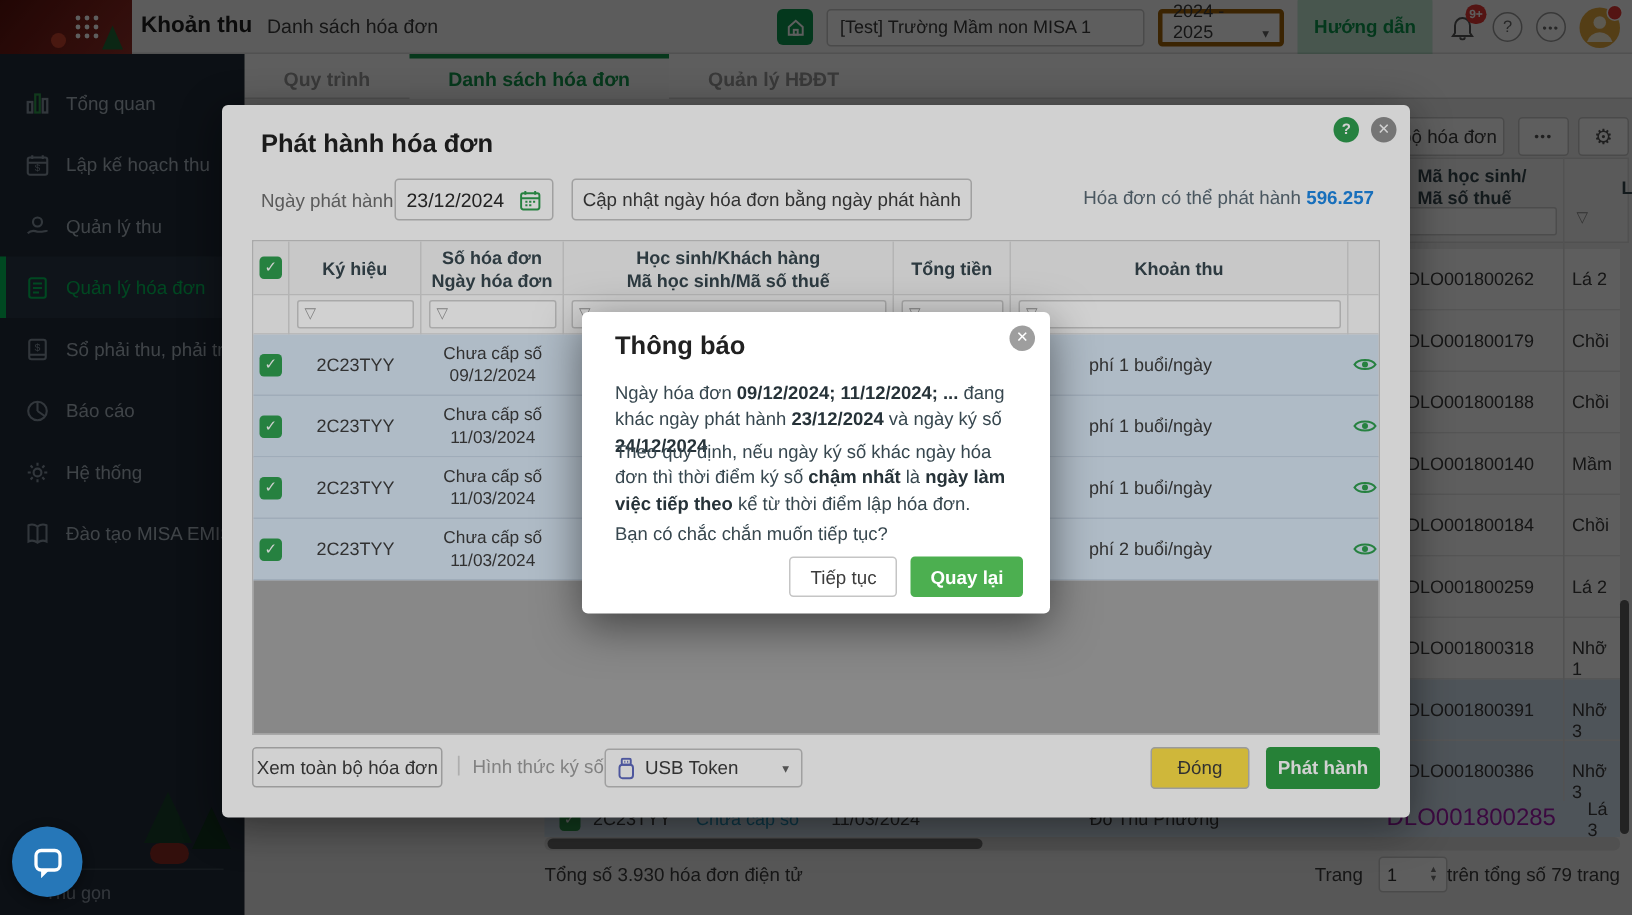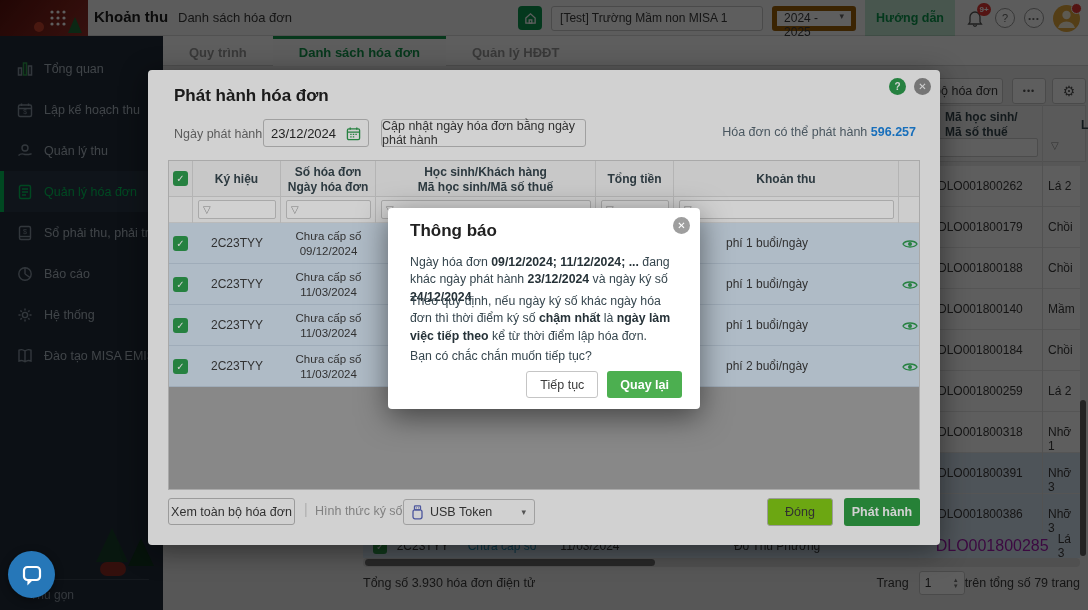--- a/index.html
+++ b/index.html
@@ -12,21 +12,21 @@
   .topbar{position:absolute;left:0;top:0;width:1088px;height:36px;background:#fafafa;border-bottom:1px solid #dcdcdc;z-index:1;}
   .deco{position:absolute;left:0;top:0;width:88px;height:36px;background:linear-gradient(130deg,#5c130f 0%,#7e221b 55%,#93302a 100%);}
   .deco .tree{position:absolute;right:6px;bottom:3px;width:0;height:0;border-left:7px solid transparent;border-right:7px solid transparent;border-bottom:16px solid #1f6b38;}
   .deco .ball{position:absolute;left:34px;bottom:4px;width:10px;height:10px;border-radius:50%;background:#c8442e;}
   .gridicon{position:absolute;left:50px;top:10px;}
   .tb-product{position:absolute;left:94px;top:8px;font-size:15px;font-weight:700;color:#212121;}
   .tb-page{position:absolute;left:178px;top:10px;font-size:13px;color:#3c3c3c;}
   .tb-right{position:absolute;right:8px;top:0;height:36px;display:flex;align-items:center;gap:9px;}
   .org-ico{width:24px;height:24px;background:#0c9a50;border-radius:4px;display:flex;align-items:center;justify-content:center;}
   .org-box{width:212px;height:25px;border:1px solid #c9c9c9;border-radius:3px;background:#fff;display:flex;align-items:center;padding:0 8px;font-size:12px;color:#3c3c3c;}
-  .year-box{width:84px;height:25px;border:5px solid #a16207;border-radius:3px;background:#fff;display:flex;align-items:flex-start;justify-content:space-between;padding:0 7px;font-size:12px;color:#3c3c3c;}
+  .year-box{width:84px;height:25px;border:3px solid #a16207;border-radius:3px;background:#fff;display:flex;align-items:flex-end;justify-content:space-between;padding:0 7px;font-size:12px;color:#3c3c3c;}
   .chev{font-size:9px;color:#666;}
   .guide-btn{height:41px;border-radius:3px;background:rgba(0,170,80,.22);color:#0d9a4e;font-size:12.5px;font-weight:700;display:flex;align-items:center;padding:0 11px;}
   .round-ico{width:20px;height:20px;border:1px solid #9a9a9a;border-radius:50%;display:flex;align-items:center;justify-content:center;font-size:11px;color:#6b6b6b;background:#fff;}
   .bell-wrap{position:relative;width:22px;height:22px;display:flex;align-items:center;justify-content:center;}
   .badge{position:absolute;top:-4px;right:-5px;min-width:14px;height:13px;border-radius:7px;background:#e53935;color:#fff;font-size:8px;font-weight:700;display:flex;align-items:center;justify-content:center;padding:0 2px;}
   .avatar{position:relative;width:27px;height:27px;border-radius:50%;background:#e5a93d;}
   .avatar .dot{position:absolute;top:-2px;right:-2px;width:11px;height:11px;border-radius:50%;background:#e53935;border:1px solid #fff;}
 
   
   .tabsbar{position:absolute;left:163px;top:36px;right:0;height:30px;background:#ffffff;border-bottom:1px solid #d6d6d6;display:flex;z-index:1;}
@@ -70,21 +70,21 @@
   .overlay2{position:absolute;inset:0;background:rgba(0,0,0,.18);z-index:30;}
 
   
   .modal{position:absolute;left:148px;top:70px;width:792px;height:475px;background:#fff;border-radius:4px;box-shadow:0 6px 28px rgba(0,0,0,.45);z-index:20;}
   .m-title{position:absolute;left:26px;top:16px;font-size:17px;font-weight:700;color:#212121;}
   .circle-ico{position:absolute;width:17px;height:17px;border-radius:50%;display:flex;align-items:center;justify-content:center;font-size:10px;font-weight:700;color:#fff;}
   .m-help{top:8px;right:34px;background:#2f9e4f;}
   .m-close{top:8px;right:9px;background:#8f8f8f;}
   .m-date-label{position:absolute;left:26px;top:57px;font-size:12.5px;color:#707070;}
   .m-date-box{position:absolute;left:115px;top:49px;width:106px;height:28px;border:1px solid #c4c4c4;border-radius:3px;background:#fff;display:flex;align-items:center;justify-content:space-between;padding:0 7px;font-size:13px;color:#2b2b2b;}
-  .m-update-btn{position:absolute;left:233px;top:49px;width:205px;height:28px;border:1px solid #c4c4c4;border-radius:3px;background:#fff;font-size:12.5px;color:#3c3c3c;display:flex;align-items:center;justify-content:center;}
+  .m-update-btn{position:absolute;left:233px;top:49px;width:267px;height:28px;border:1px solid #c4c4c4;border-radius:3px;background:#fff;font-size:12.5px;color:#3c3c3c;display:flex;align-items:center;justify-content:center;}
   .m-avail{position:absolute;right:24px;top:55px;font-size:12.5px;color:#5b6b76;}
   .m-avail b{color:#1e88e5;font-weight:700;}
 
   .m-table{position:absolute;left:20px;top:90px;width:752px;height:330px;border:1px solid #cfcfcf;background:#fff;}
   .mt-header{position:absolute;left:0;top:0;right:0;height:36px;background:#f4f4f4;border-bottom:1px solid #dcdcdc;}
   .mt-filter{position:absolute;left:0;top:36px;right:0;height:26px;background:#fbfbfb;border-bottom:1px solid #e3e3e3;}
   .mt-col{position:absolute;top:0;height:62px;border-right:1px solid #dcdcdc;}
   .mt-h{position:absolute;top:4px;width:100%;text-align:center;font-size:12px;font-weight:700;color:#37474f;line-height:1.25;}
   .mt-h.one{top:11px;}
   .mt-filter-box{position:absolute;top:39px;height:19px;border:1px solid #cfcfcf;border-radius:2px;background:#fff;display:flex;align-items:center;padding-left:4px;font-size:9px;color:#9a9a9a;}
@@ -94,21 +94,21 @@
   .mt-so{position:absolute;left:112px;width:95px;top:6px;text-align:center;font-size:11.5px;color:#3c3c3c;line-height:1.3;}
   .mt-kt{position:absolute;left:557px;top:13px;font-size:12px;color:#3c3c3c;}
   .mt-eye{position:absolute;left:733px;top:13px;}
   .mt-empty{position:absolute;left:0;right:0;top:226px;bottom:0;background:#a6a6a6;}
 
   .m-viewall{position:absolute;left:20px;top:428px;width:127px;height:27px;border:1px solid #bdbdbd;border-radius:3px;background:#fff;font-size:12.5px;color:#3c3c3c;display:flex;align-items:center;justify-content:center;}
   .m-sep{position:absolute;left:156px;top:431px;color:#d5d5d5;font-size:14px;}
   .m-sign-label{position:absolute;left:167px;top:434px;font-size:12.5px;color:#9e9e9e;}
   .m-sign-select{position:absolute;left:255px;top:429px;width:132px;height:26px;border:1px solid #c4c4c4;border-radius:3px;background:#fff;display:flex;align-items:center;gap:7px;padding:0 8px;font-size:12.5px;color:#3c3c3c;}
   .m-sign-select .chev{margin-left:auto;}
-  .m-close-btn{position:absolute;right:107px;top:428px;width:66px;height:28px;border:1px solid #bdbdbd;border-radius:3px;background:#84cc16;font-size:12.5px;color:#3c3c3c;display:flex;align-items:center;justify-content:center;}
+  .m-close-btn{position:absolute;right:107px;top:428px;width:66px;height:28px;border:1px solid #bdbdbd;border-radius:3px;background:#fde047;font-size:12.5px;color:#3c3c3c;display:flex;align-items:center;justify-content:center;}
   .m-publish-btn{position:absolute;right:20px;top:428px;width:76px;height:28px;border-radius:3px;background:#2f9e44;font-size:12.5px;font-weight:700;color:#fff;display:flex;align-items:center;justify-content:center;}
 
   
   .dialog{position:absolute;left:388px;top:208px;width:312px;height:201px;background:#fff;border-radius:4px;box-shadow:0 8px 30px rgba(0,0,0,.5);z-index:40;}
   .d-close{top:9px;right:10px;background:#9e9e9e;}
   .d-title{position:absolute;left:22px;top:13px;font-size:17px;font-weight:700;color:#212121;}
   .d-p{position:absolute;left:22px;width:270px;font-size:12.3px;color:#37474f;line-height:1.42;}
   .d-p b, .d-p span.b{font-weight:700;color:#263238;}
   .d-btn-row{position:absolute;right:18px;bottom:11px;display:flex;gap:9px;}
   .d-continue{height:27px;padding:0 13px;border:1px solid #c5c5c5;border-radius:3px;background:#fff;font-size:12.5px;color:#3c3c3c;display:flex;align-items:center;margin-left:21px;}
@@ -308,21 +308,21 @@
     <div class="bg-col-divider"></div>
     <div class="vscroll"></div>
 
     <div class="btm-row">
       <span class="m-check" style="margin-left:10px;">✓</span>
       <span style="width:74px;text-align:center;font-size:12px;color:#3c3c3c;">2C23TYY</span>
       <span style="width:92px;text-align:center;font-size:12px;color:#2596be;">Chưa cấp số</span>
       <span style="width:92px;text-align:center;font-size:12px;color:#3c3c3c;">11/03/2024</span>
       <span style="margin-left:100px;width:140px;font-size:12px;color:#3c3c3c;">Đỗ Thu Phương</span>
       <span style="margin-left:68px;width:110px;font-size:16px;color:#a21caf;">DLO001800285</span>
-      <span style="margin-left:12px;font-size:12px;color:#3c3c3c;">Lá 3</span>
+      <span style="margin-left:24px;font-size:12px;color:#3c3c3c;">Lá 3</span>
     </div>
 
     <div class="hscroll-track">
         <div class="hscroll-thumb"></div>
       </div>
 
     <div class="bg-footer">
       <span><span>Tổng số </span><span class="b">3.930</span><span> hóa đơn điện tử</span></span>
       <span style="margin-left:auto;margin-right:10px;">Trang</span>
       <span class="page-input">

